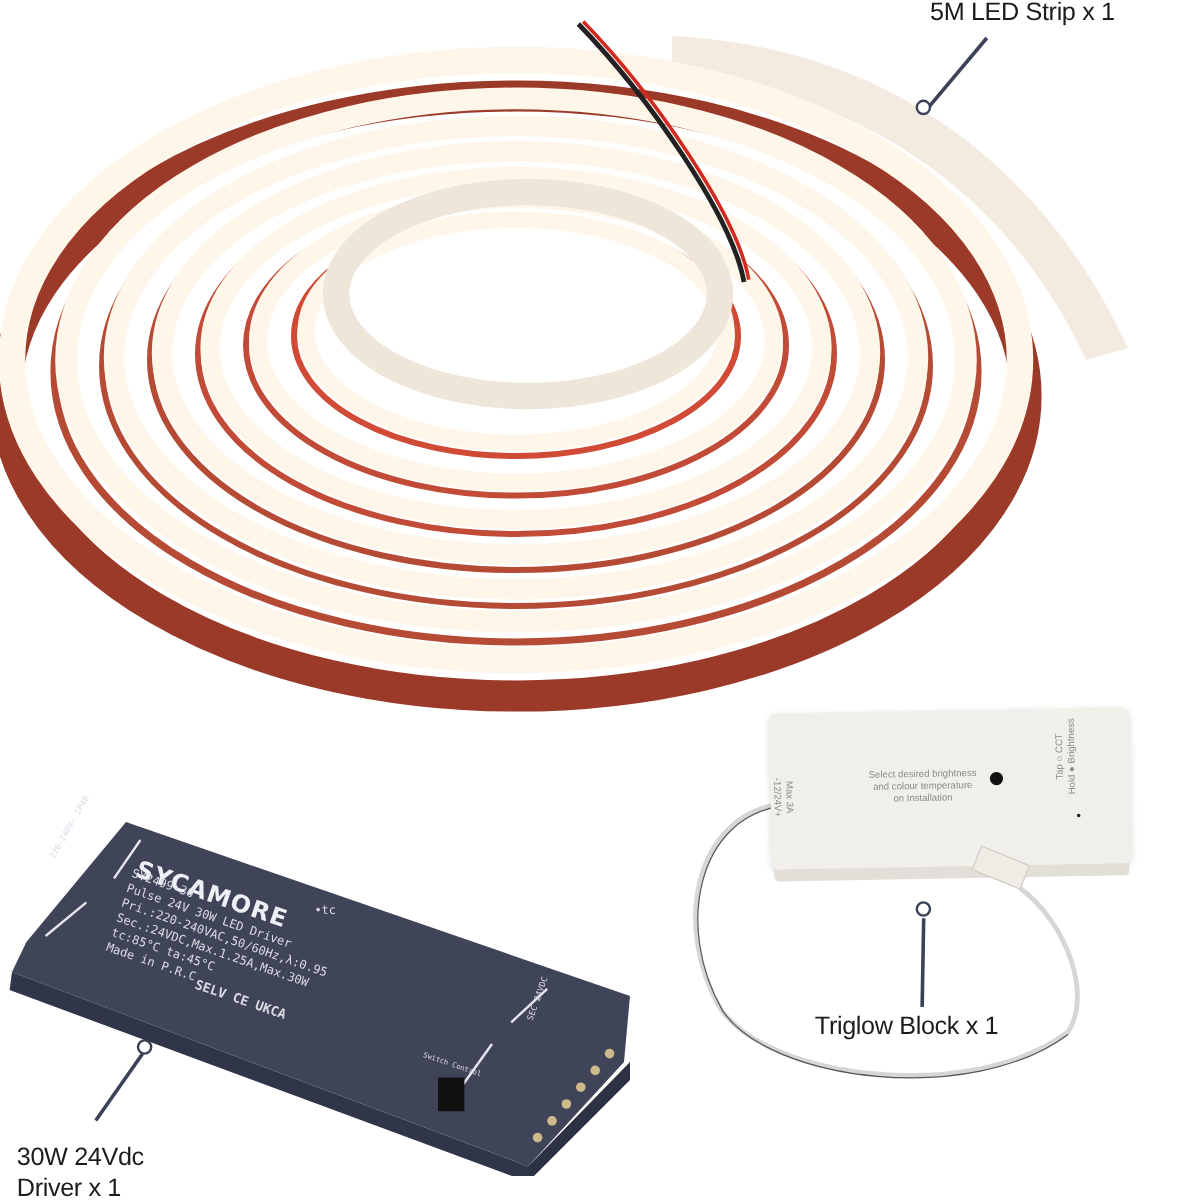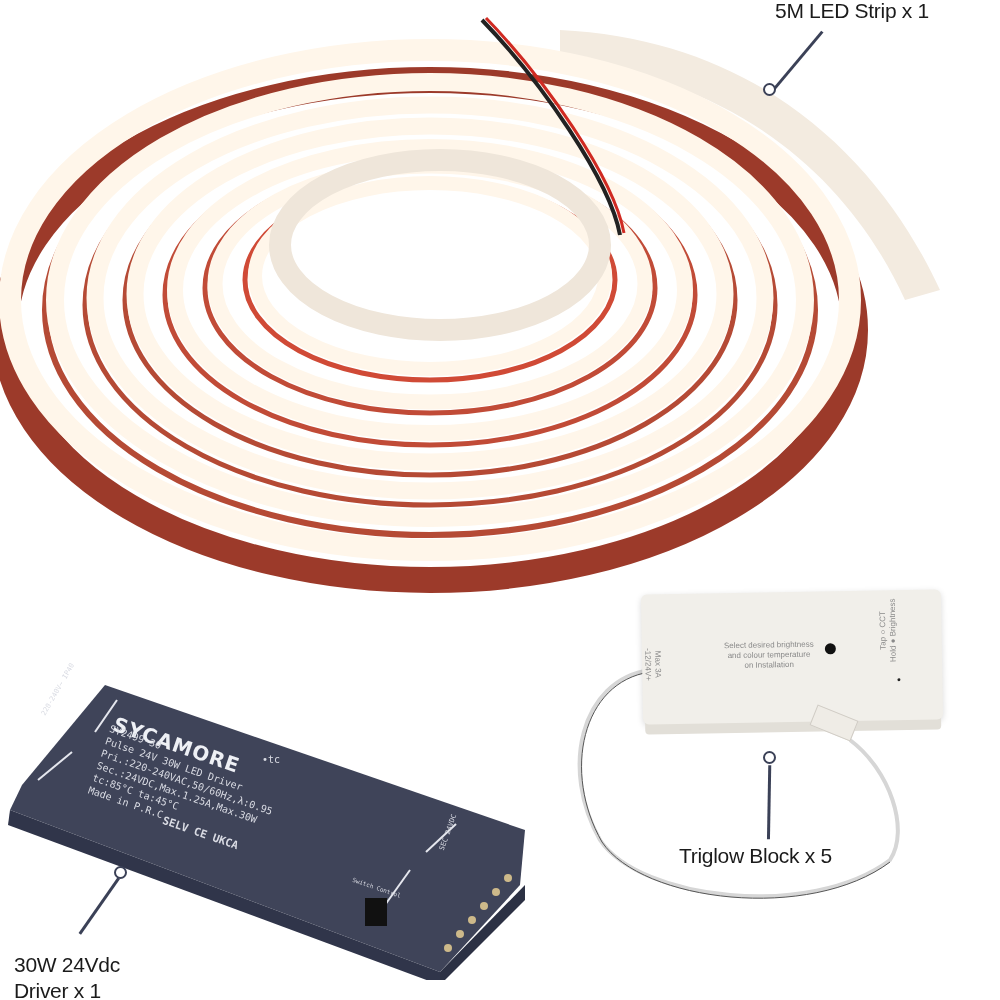--- a/index.html
+++ b/index.html
@@ -76,21 +76,21 @@
       <div>Tap ○ CCT</div>
       <div>Hold ● Brightness</div>
     </div>
     <div class="abs" style="left:255px;top:88px;width:3px;height:3px;border-radius:50%;background:#222"></div>
   </div>
   <div class="abs" style="left:812px;top:712px;width:42px;height:20px;background:#efece6;border:1px solid #d0ccc5;transform:rotate(22deg)"></div>
 </div>
 
 <div class="dot" style="left:763px;top:751px"></div>
 <div class="leader" style="left:770px;top:764px;width:74px;transform:rotate(91deg)"></div>
-<div class="callout-label abs" style="left:679px;top:843px">Triglow Block x 5</div>
+<div class="callout-label abs" style="left:679px;top:843px">Triglow Block x 1</div>
 
 <div>
   <svg class="abs" style="left:0;top:680px" width="540" height="300">
     <polygon points="105,5 525,150 520,205 440,292 10,130 22,105" fill="#3f4459"></polygon>
     <polygon points="10,130 440,292 440,305 8,145" fill="#30354a"></polygon>
     <polygon points="440,292 525,205 525,220 440,305" fill="#2c3144"></polygon>
     <line x1="117" y1="20" x2="95" y2="52" stroke="#e5e7ee" stroke-width="2"></line>
     <line x1="72" y1="72" x2="38" y2="100" stroke="#e5e7ee" stroke-width="2"></line>
     <line x1="456" y1="144" x2="426" y2="172" stroke="#e5e7ee" stroke-width="2"></line>
     <line x1="410" y1="190" x2="385" y2="225" stroke="#e5e7ee" stroke-width="2"></line>

